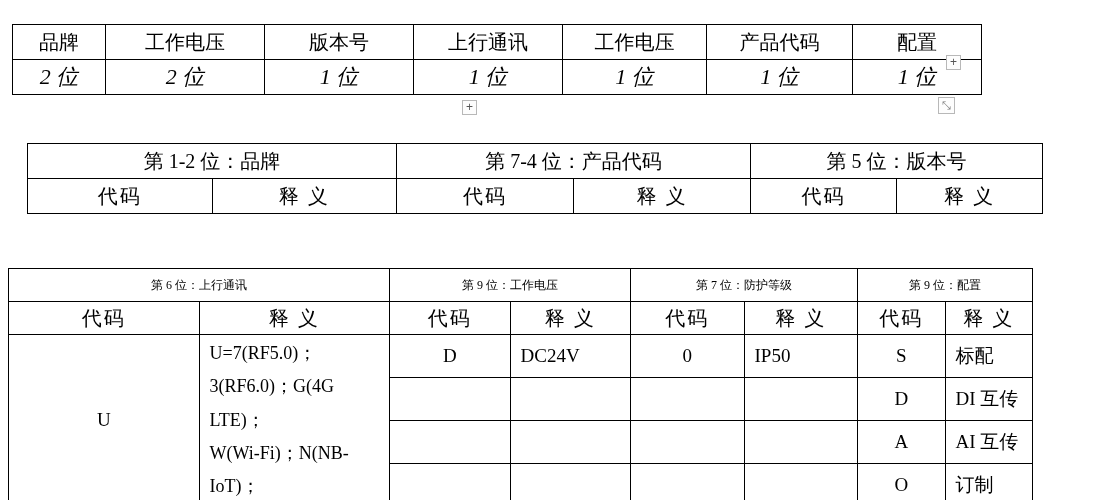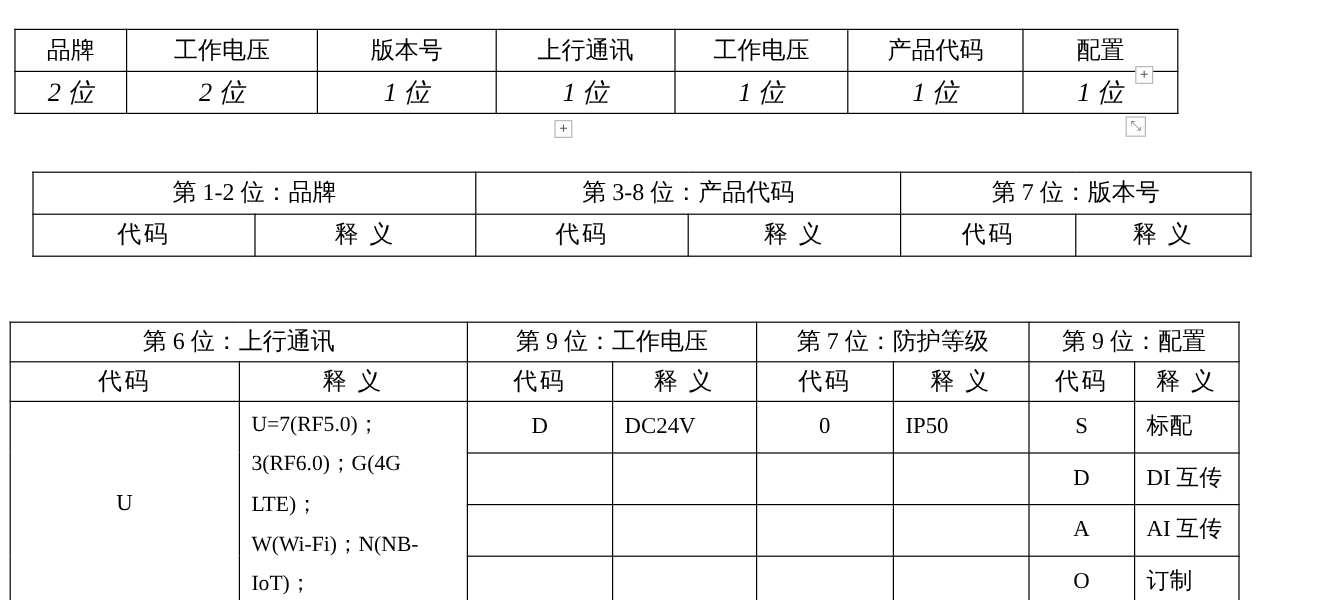--- a/index.html
+++ b/index.html
@@ -96,21 +96,21 @@
   #table-bits-1-5 .hdr { font-size: 20px; letter-spacing: 2px; }
 
   
   #table-bits-6-9 {
     position: absolute;
     left: 8px;
     top: 268px;
     width: 988px;
   }
   #table-bits-6-9 td { height: 28px; }
-  #table-bits-6-9 .grp { font-size: 20px; }
+  #table-bits-6-9 .grp { font-size: 12px; }
   #table-bits-6-9 .hdr { font-size: 20px; letter-spacing: 2px; }
   .cell-left {
     text-align: left;
     padding-left: 10px;
   }
   .multiline {
     text-align: left;
     padding-left: 10px;
     font-size: 18px;
     line-height: 1.85;
@@ -145,22 +145,22 @@
   </table>
 
   <div class="handle-plus" id="col-add-handle">+</div>
   <div class="handle-plus" id="row-add-handle">+</div>
   <div id="resize-handle">⤡</div>
 
   <table id="table-bits-1-5">
     <tbody>
       <tr>
         <td class="grp" colspan="2" style="width:360px">第 1-2 位：品牌</td>
-        <td class="grp" colspan="2" style="width:345px">第 3-8 位：产品代码</td>
-        <td class="grp" colspan="2" style="width:283px">第 7 位：版本号</td>
+        <td class="grp" colspan="2" style="width:345px">第 7-4 位：产品代码</td>
+        <td class="grp" colspan="2" style="width:283px">第 5 位：版本号</td>
       </tr>
       <tr>
         <td class="hdr" style="width:140px">代码</td>
         <td class="hdr" style="width:220px">释 义</td>
         <td class="hdr" style="width:130px">代码</td>
         <td class="hdr" style="width:215px">释 义</td>
         <td class="hdr" style="width:125px">代码</td>
         <td class="hdr" style="width:158px">释 义</td>
       </tr>
     </tbody>

